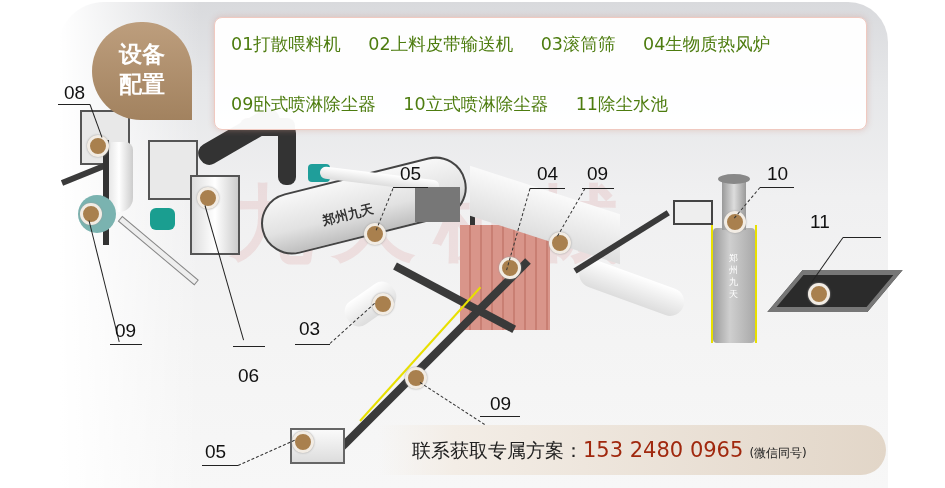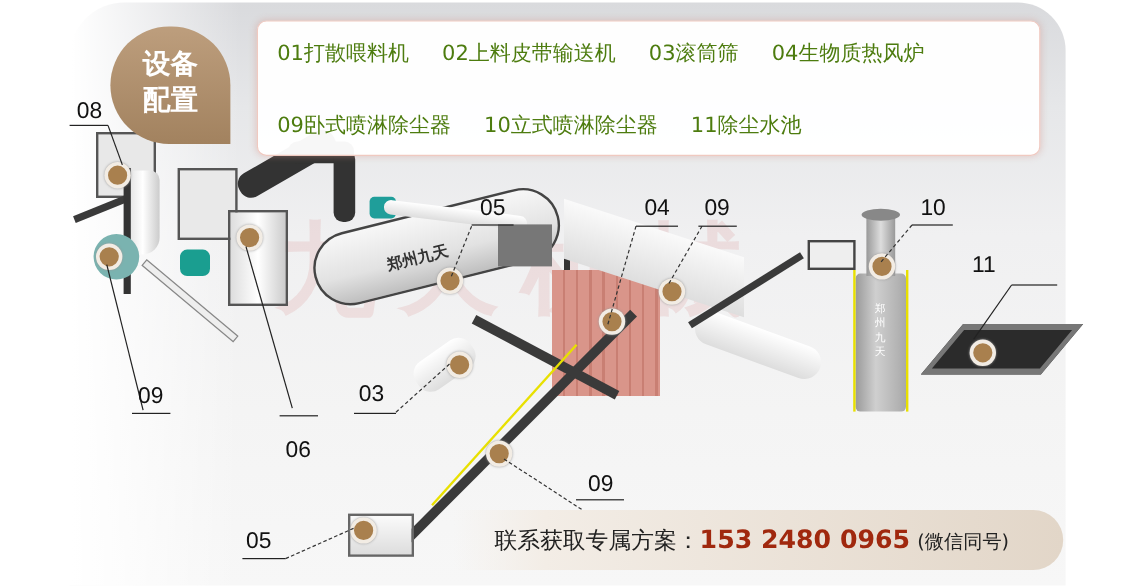--- a/index.html
+++ b/index.html
@@ -26,22 +26,22 @@
   .pool { background:#2b2b2b; border:5px solid #777; }
   .conv { background:#3a3a3a; transform-origin:left center; }
   .dot { position:absolute; width:22px; height:22px; border-radius:50%; background:#a9804e; border:3px solid rgba(255,255,255,0.85); box-shadow:0 0 2px #999; }
   .lbl { position:absolute; font-size:19px; color:#111; font-family:"Liberation Sans",sans-serif; }
   .uline { position:absolute; height:1px; background:#222; }
   .lead { position:absolute; height:0; border-top:1px dashed #333; transform-origin:left center; }
   .leads { position:absolute; height:0; border-top:1px solid #222; transform-origin:left center; }
   .contact { position:absolute; left:378px; top:425px; width:508px; height:50px; border-radius:0 25px 25px 0;
              background:linear-gradient(90deg,rgba(255,255,255,0) 0%,#f3ede6 15%,#e2d6c8 100%); }
   .contact .txt { position:absolute; left:34px; top:13px; font-size:19px; color:#222; white-space:nowrap; }
-  .contact .phone { color:#a0280e; font-weight:bold; font-size:21px; font-family:"DejaVu Sans",sans-serif; }
-  .contact .note { font-size:16px; }
+  .contact .phone { color:#a0280e; font-weight:normal; font-size:21px; font-family:"DejaVu Sans",sans-serif; }
+  .contact .note { font-size:12px; }
 </style>
 </head>
 <body>
 
 <div class="stage">
   <div class="bgcard"></div>
   <div class="leftfade"></div>
   <div class="watermark">九天机械</div>
 
   <div class="m" style="left:80px;top:110px;width:50px;height:55px;background:#e8e8e8;border:2px solid #555;"></div>

